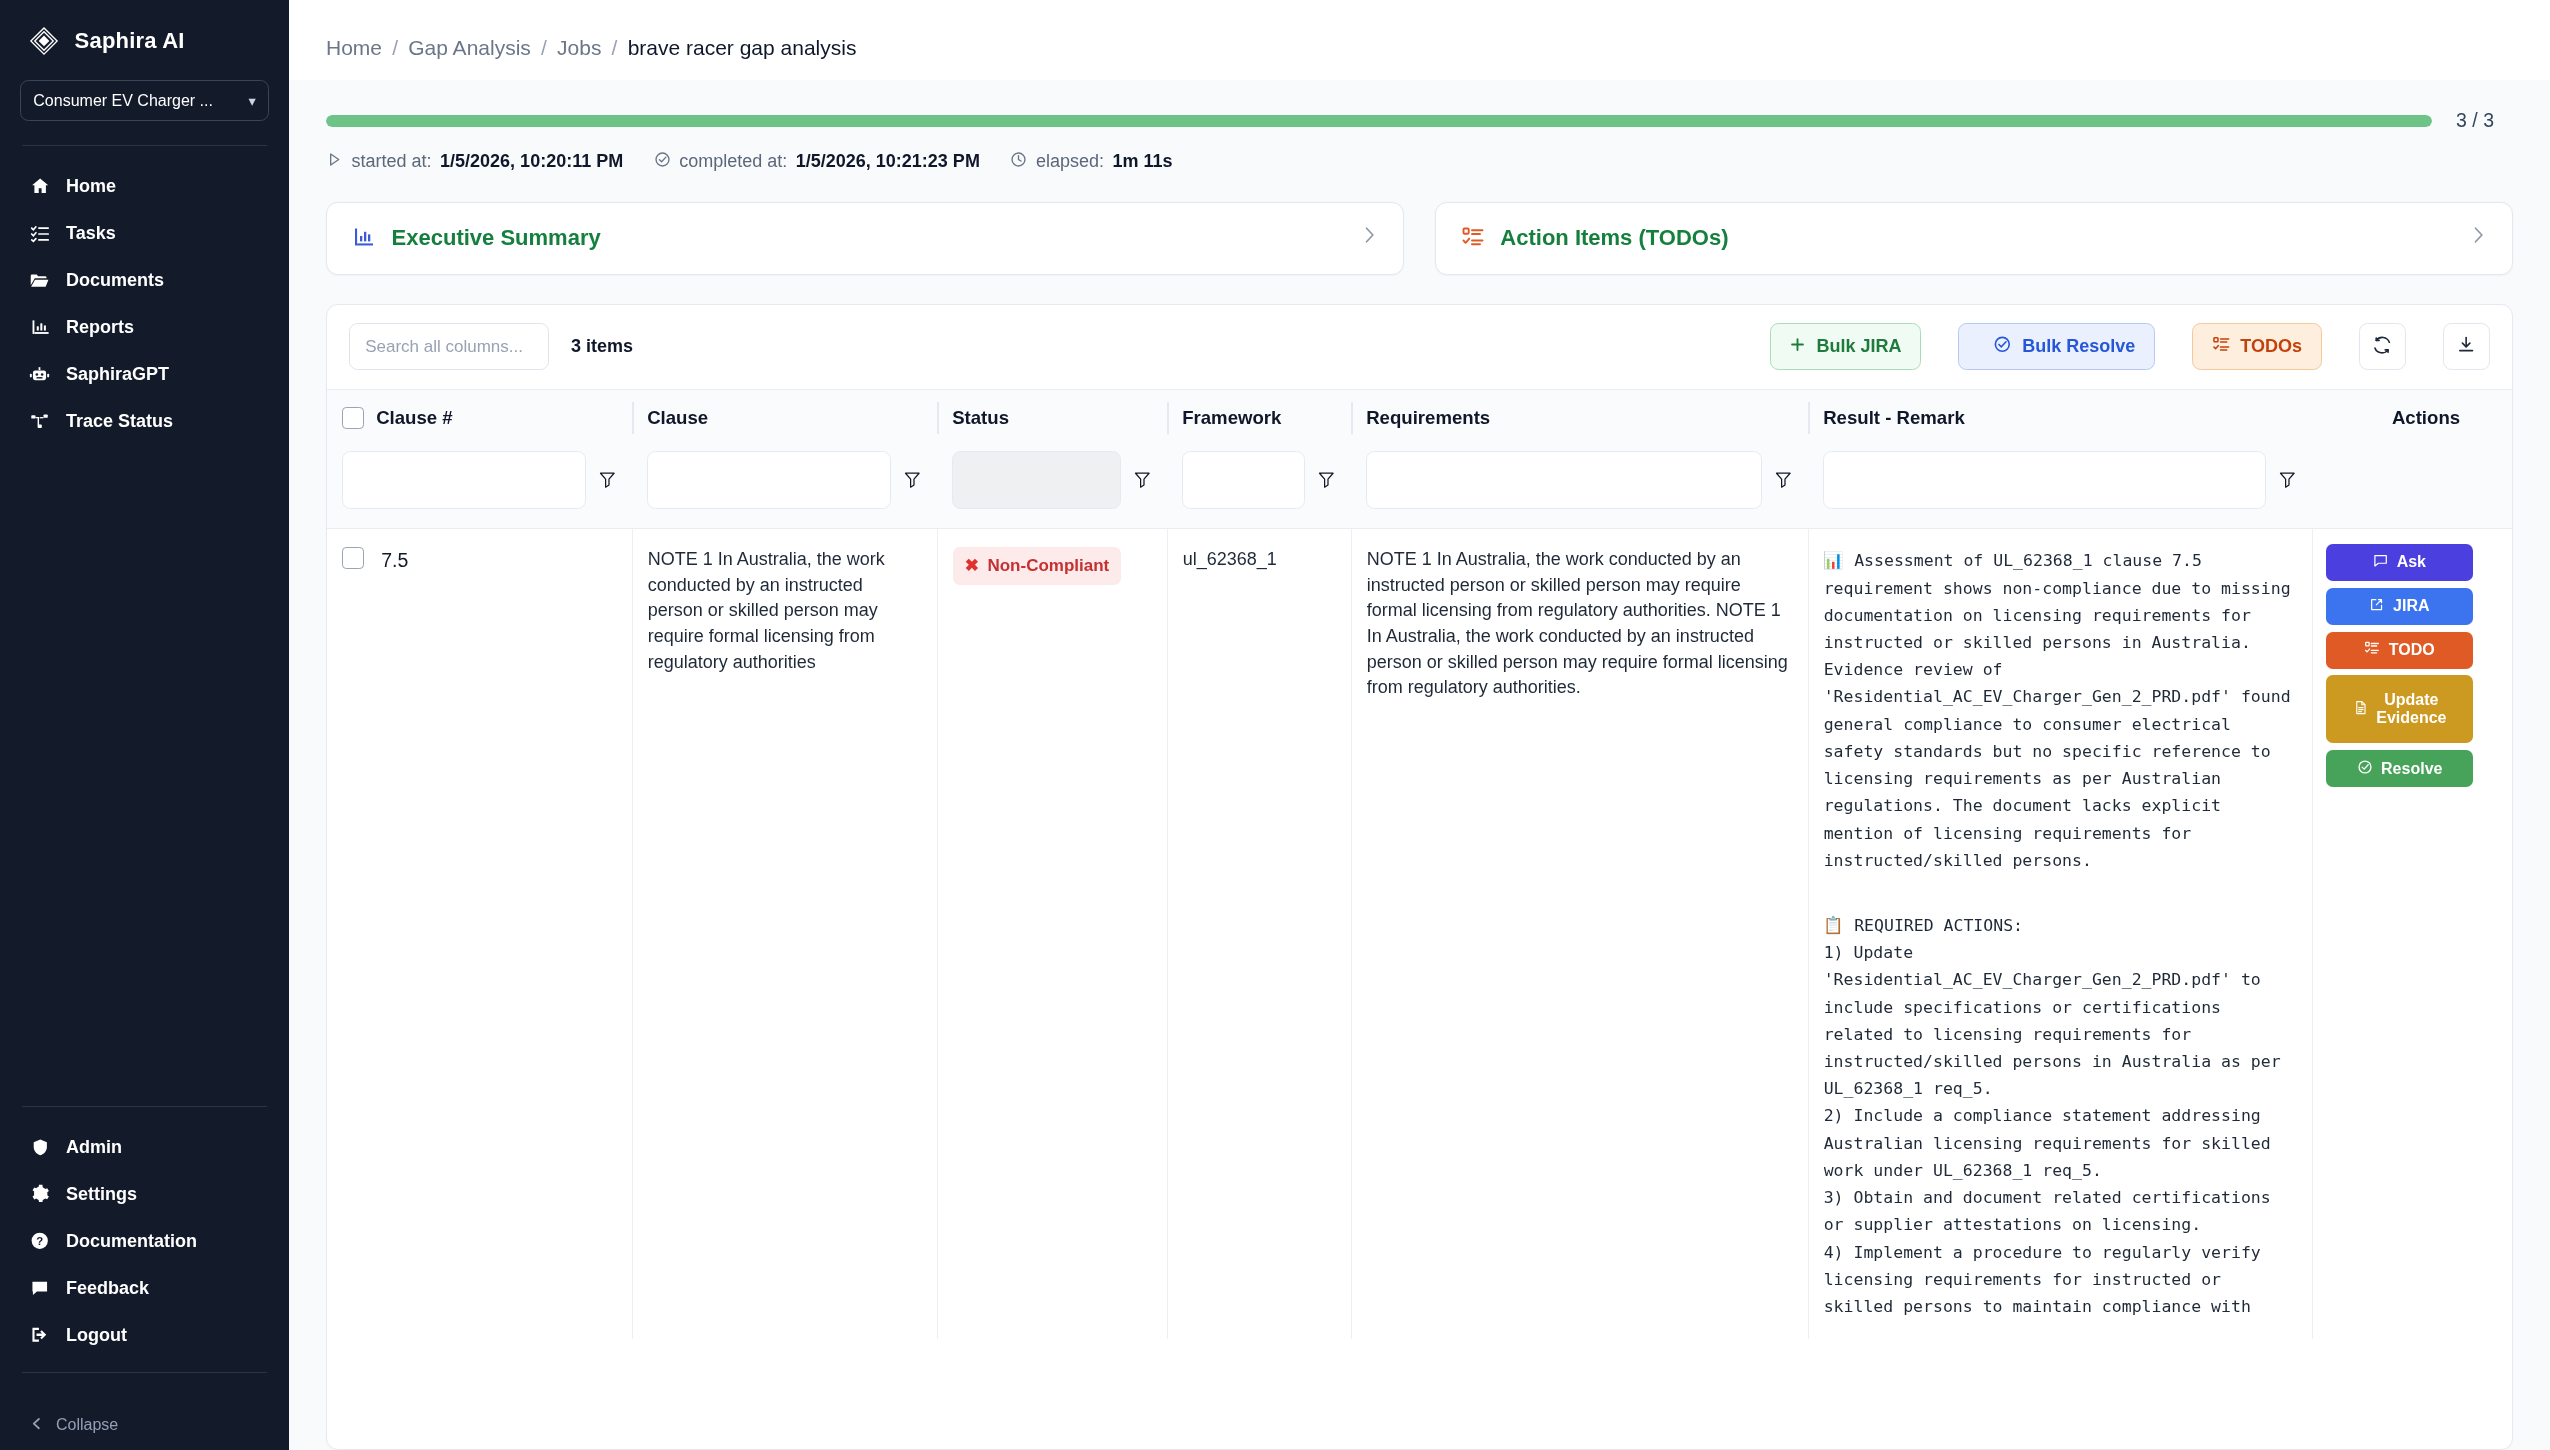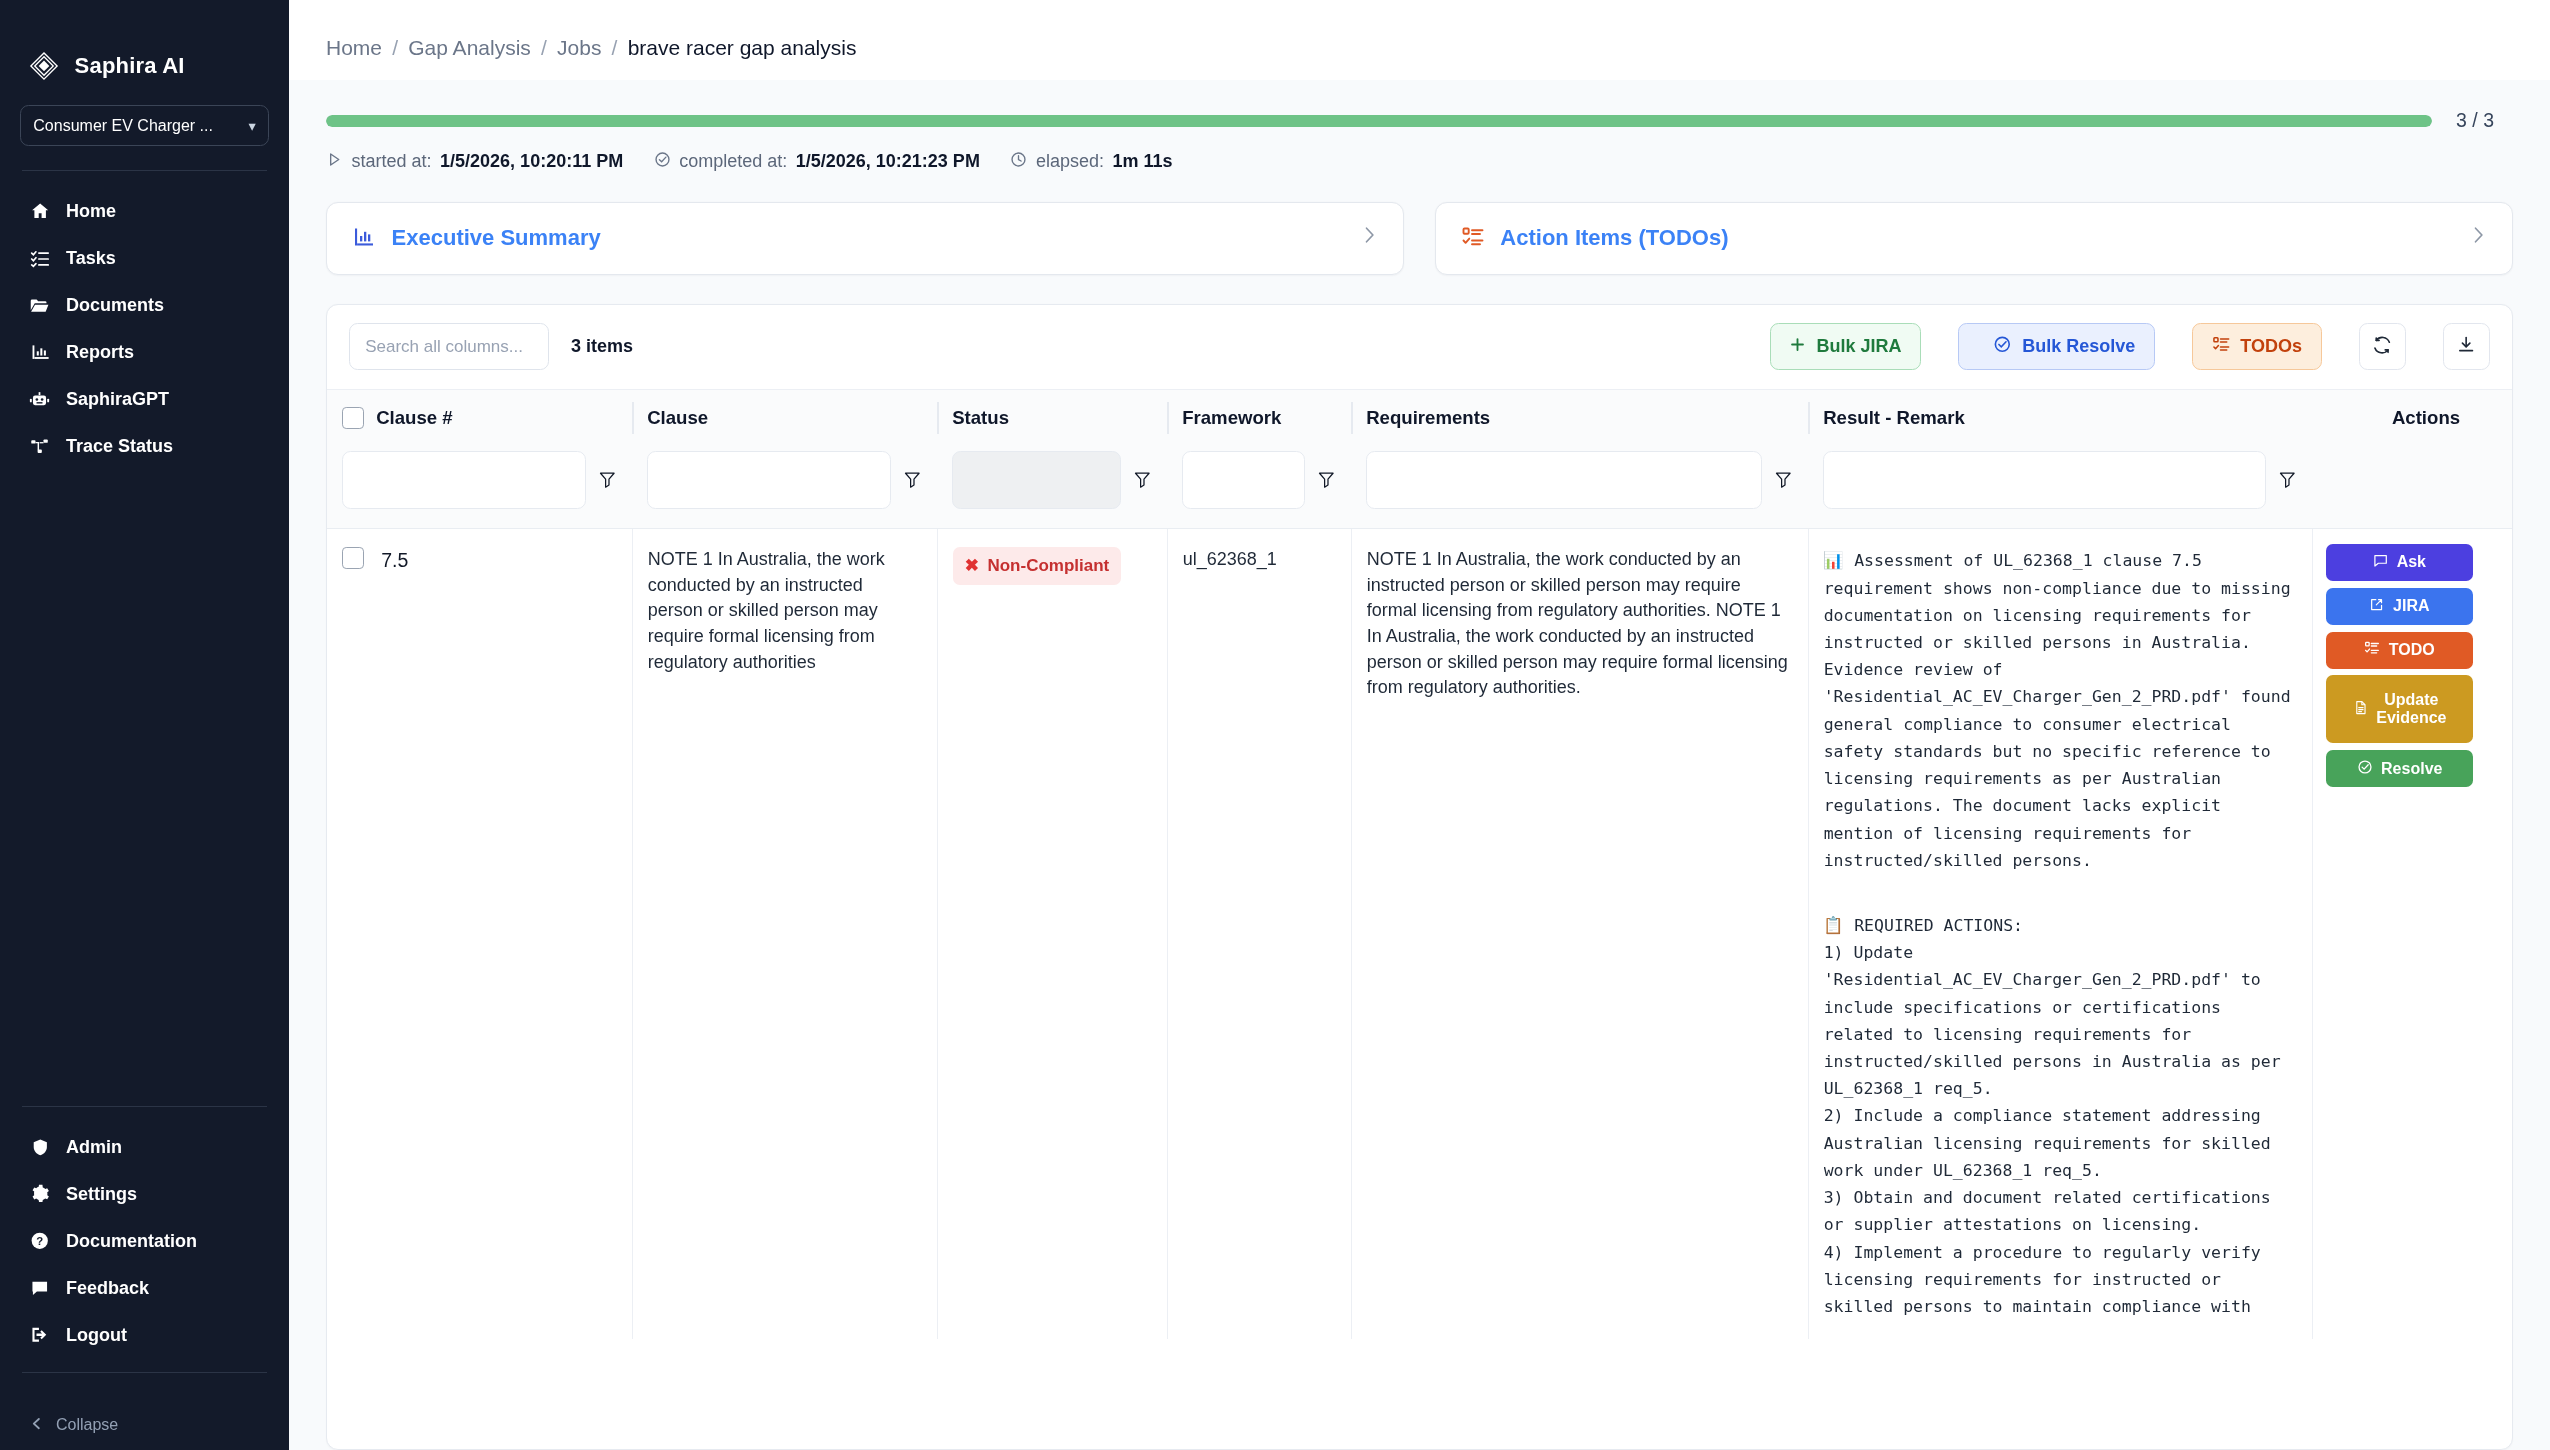--- a/index.html
+++ b/index.html
@@ -16,21 +16,21 @@
 
   
   .sidebar {
     width: 289px; min-width: 289px; height: 1450px;
     background: #131a2a;
     color: #ffffff;
     display: flex; flex-direction: column;
     padding: 0 20.3px;
     position: relative;
   }
-  .brand { display:flex; align-items:center; gap:13.5px; padding: 24px 6.8px 0 6.8px; margin-top: 25px; }
+  .brand { display:flex; align-items:center; gap:13.5px; padding: 24px 6.8px 0 6.8px; }
   .brand-logo { width: 34px; height: 34px; display:flex; align-items:center; justify-content:center; }
   .brand-name { font-size: 22px; font-weight: 700; letter-spacing: 0.2px; }
 
   .project-select {
     margin: 22px 0 0 0;
     height: 41px;
     border: 0.8px solid #3b4557;
     border-radius: 8.5px;
     display:flex; align-items:center; justify-content:space-between;
     padding: 0 12px;
@@ -98,21 +98,21 @@
   
   .cards { display:flex; gap:30.5px; padding: 29px 37px 0 37px; }
   .card {
     flex:1 1 0;
     background:#ffffff; border:0.8px solid #e4e8ee; border-radius:12px;
     height: 73px; display:flex; align-items:center; justify-content:space-between;
     padding: 0 25.4px; cursor:pointer;
     box-shadow: 0 0.8px 1.7px rgba(16,24,40,.04);
   }
   .card-left { display:flex; align-items:center; gap:15.2px; }
-  .card-title { font-size:22px; font-weight:700; color:#3b82f6; white-space:nowrap; }
+  .card-title { font-size:22px; font-weight:700; color:#15803d; white-space:nowrap; }
   .card-chev { color:#8d97a6; font-size: 22px; }
 
   
   .panel {
     margin: 29px 37px 0 37px;
     background:#ffffff; border:0.8px solid #e6eaf0; border-radius:12px;
     flex:1 1 auto; display:flex; flex-direction:column; overflow:hidden;
     box-shadow: 0 0.8px 1.7px rgba(16,24,40,.03);
   }
   .toolbar { display:flex; align-items:center; padding: 18.6px 22px; gap: 22px; }

